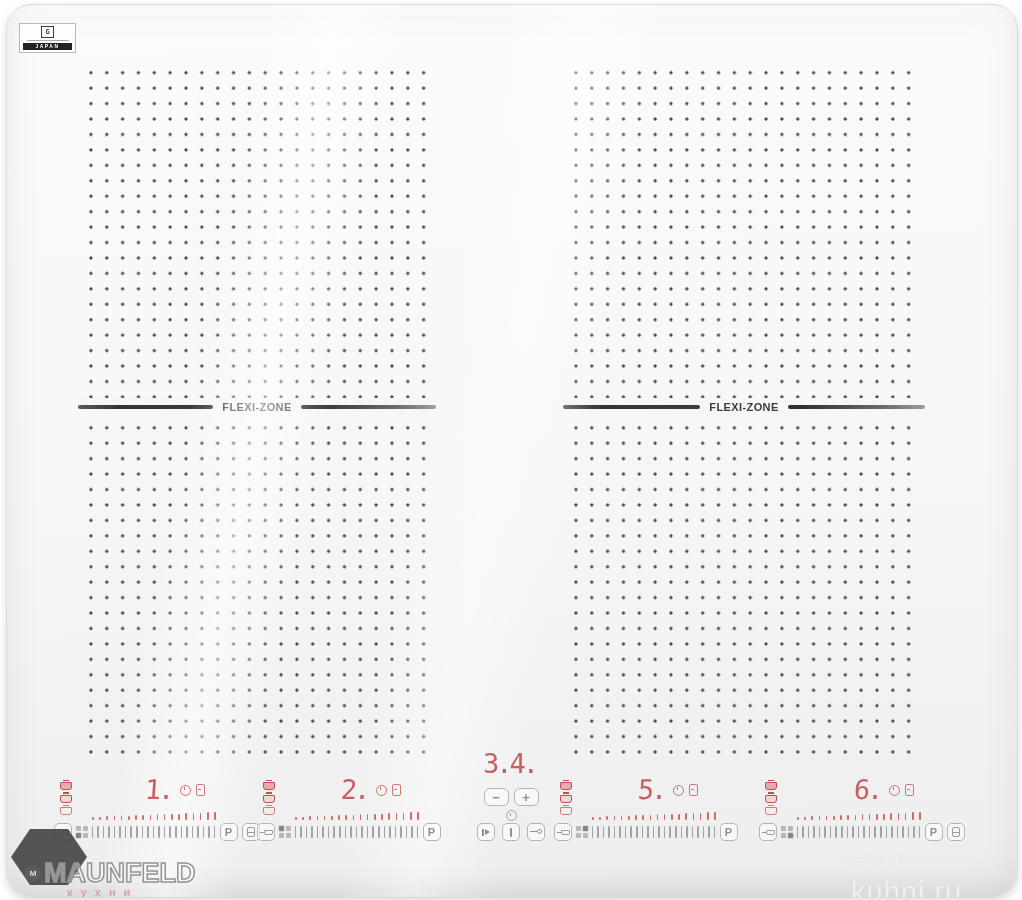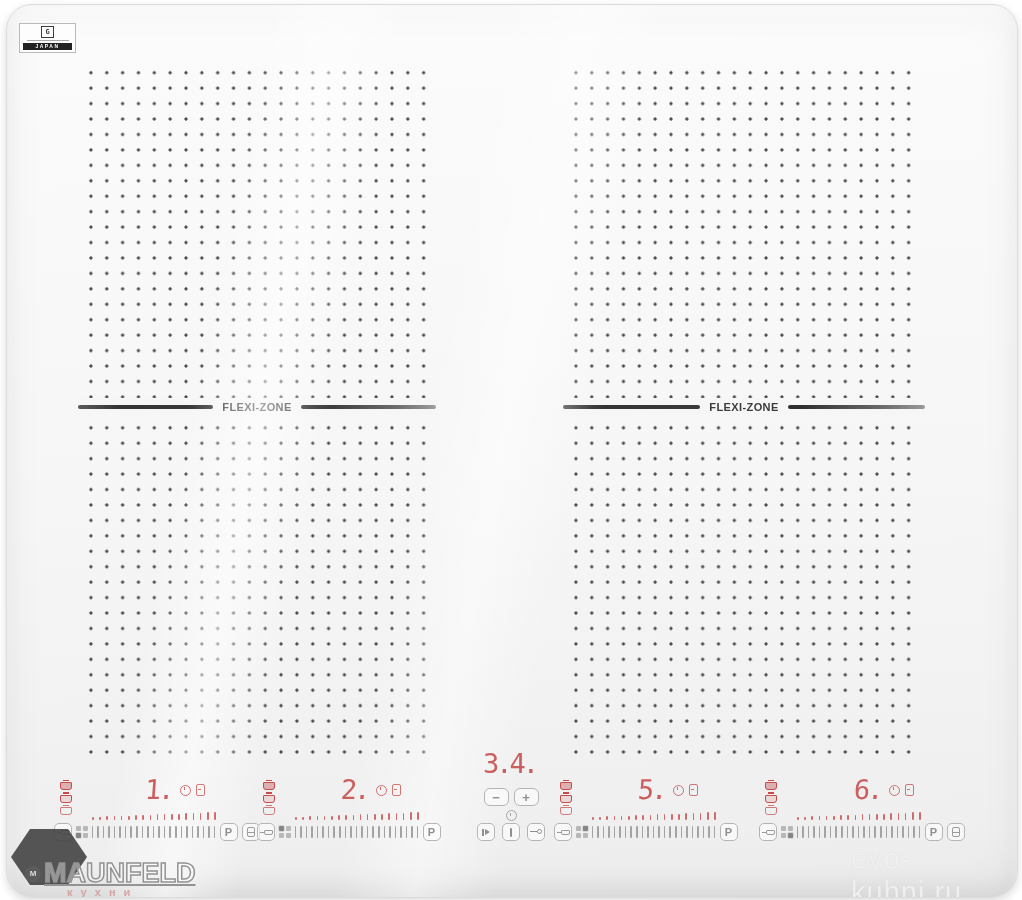--- a/index.html
+++ b/index.html
@@ -109,21 +109,21 @@
     -webkit-clip-path:polygon(25% 0,75% 0,100% 50%,75% 100%,25% 100%,0 50%);
     clip-path:polygon(25% 0,75% 0,100% 50%,75% 100%,25% 100%,0 50%);}
   .evotxt{position:absolute;left:30px;top:12px;font-size:57px;font-weight:bold;line-height:1;
     letter-spacing:0px;}
   .evotxt .e1{color:#f4f4f4;}
   .evotxt .e2{color:rgba(255,255,255,.28);-webkit-text-stroke:2px #9d9d9d;}
   .brandrow{position:absolute;left:18px;top:53px;display:flex;align-items:center;gap:3px;}
   .mcircle{width:16px;height:16px;border-radius:50%;background:#5c5c5c;color:#ddd;
     font-size:8px;font-weight:bold;text-align:center;line-height:16px;}
   .brandtxt{font-size:27px;font-weight:bold;color:rgba(255,255,255,.4);
-    -webkit-text-stroke:1.5px #939393;letter-spacing:0;text-decoration:underline;}
+    -webkit-text-stroke:1.5px #939393;letter-spacing:0;}
   .wmsub{position:absolute;left:60px;top:81px;font-size:11px;letter-spacing:8px;
     color:rgba(201,123,123,.6);font-weight:bold;}
   .wmright{position:absolute;left:844px;top:838px;font-size:29px;z-index:6;
     color:rgba(240,240,240,.95);letter-spacing:1px;pointer-events:none;
     text-shadow:0 0 1px rgba(200,200,200,.5);}
 </style>
 </head>
 <body>
 
 <div class="stage">

